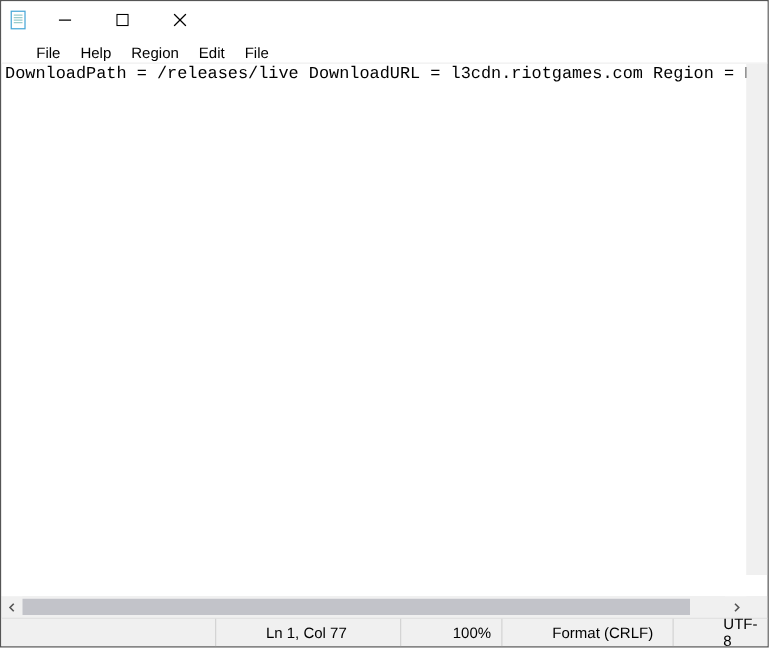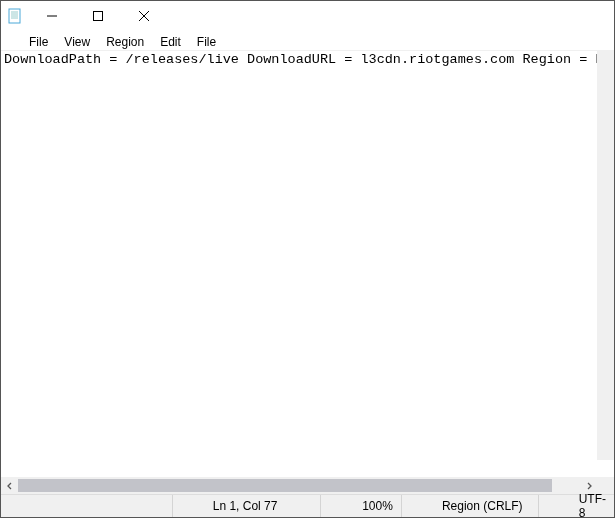--- a/index.html
+++ b/index.html
@@ -186,21 +186,21 @@
       <svg width="10" height="10">
           <line x1="0" y1="0" x2="10" y2="10" stroke="#000" stroke-width="1"></line>
           <line x1="10" y1="0" x2="0" y2="10" stroke="#000" stroke-width="1"></line>
         </svg>
     </div>
   </div>
 </div>
 
 <div class="menubar">
   <span class="menu-item">File</span>
-  <span class="menu-item">View</span>
+  <span class="menu-item">Help</span>
   <span class="menu-item">Region</span>
   <span class="menu-item">Edit</span>
   <span class="menu-item">File</span>
 </div>
 
 <div class="editor-wrap">
   <div class="editor">
     <div class="editor-content">DownloadPath = /releases/live DownloadURL = l3cdn.riotgames.com Region = E</div>
     <div class="vscroll"></div>
   </div>
@@ -219,15 +219,15 @@
         </svg>
     </div>
     <div class="hscroll-corner"></div>
   </div>
 </div>
 
 <div class="statusbar">
   <div class="status-spacer"></div>
   <div class="status-cell status-pos">Ln 1, Col 77</div>
   <div class="status-cell status-zoom">100%</div>
-  <div class="status-cell status-eol">Region (CRLF)</div>
+  <div class="status-cell status-eol">Format (CRLF)</div>
   <div class="status-cell status-enc">UTF-8</div>
 </div>
 
 </body></html>

